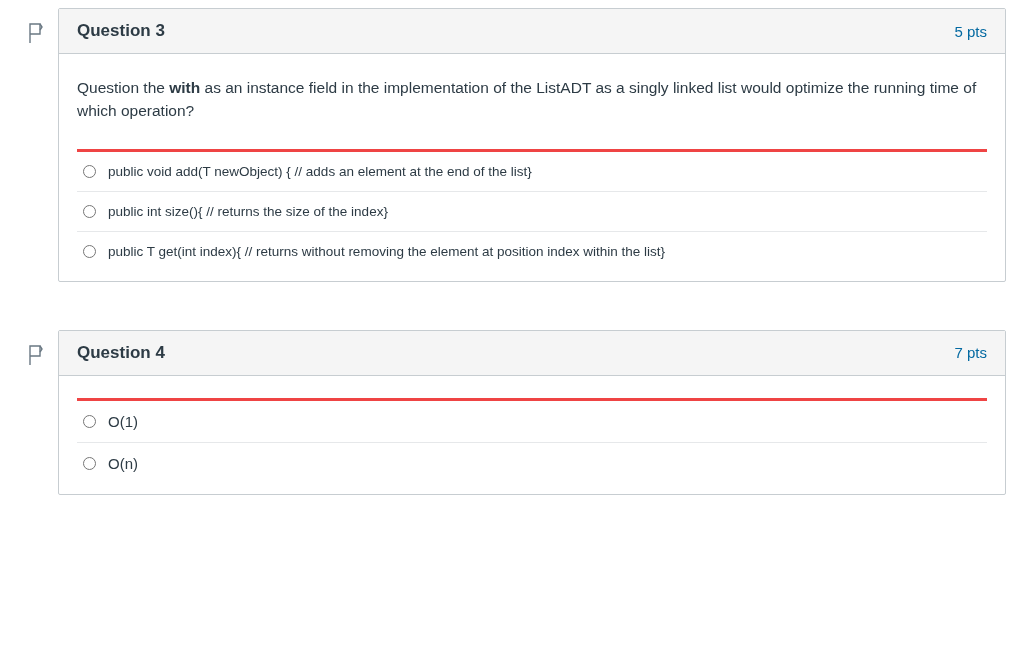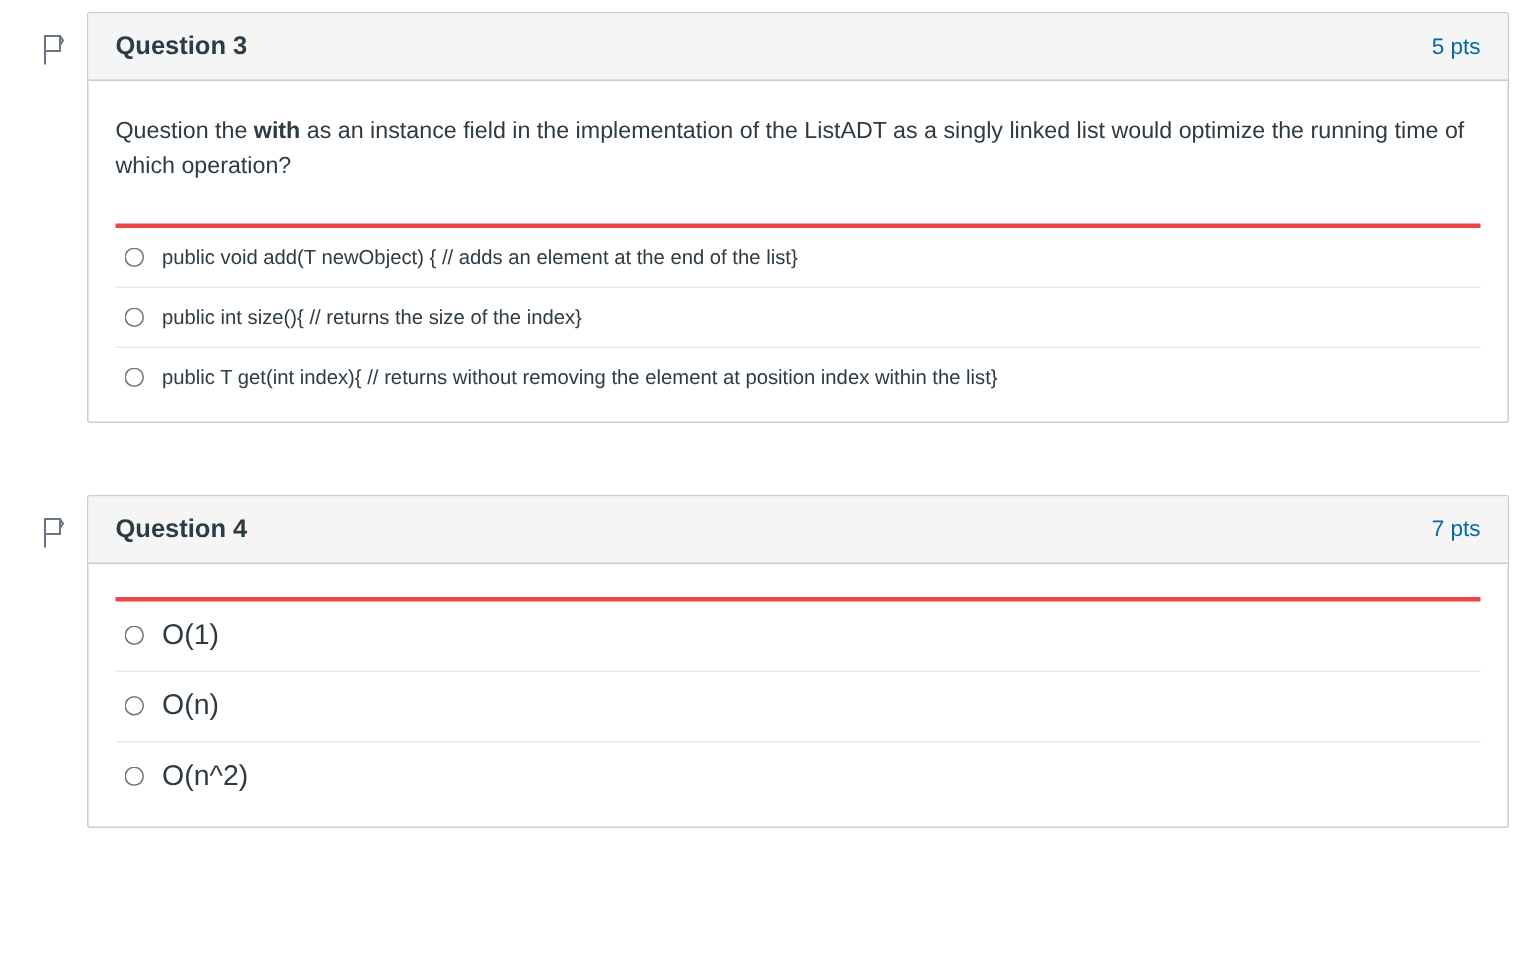--- a/index.html
+++ b/index.html
@@ -84,21 +84,21 @@
       width: 13px;
       height: 13px;
       flex-shrink: 0;
       accent-color: #6a7883;
     }
     .answers-small .answer-text {
       font-size: 13.5px;
       color: #2d3b45;
     }
     .answers-normal .answer-text {
-      font-size: 19px;
+      font-size: 15px;
       color: #2d3b45;
     }
     .container {
       max-width: 980px;
       margin-left: 40px;
     }
     .blank-line {
       display: inline-block;
       border-bottom: 1px solid #2d3b45;
       width: 110px;
@@ -161,22 +161,18 @@
       <div class="question-body">
         <div class="answers answers-normal">
           <label class="answer-row">
             <input type="radio" name="q4" class="answer-radio" style="">
             <span class="answer-text">O(1)</span>
           </label>
           <label class="answer-row">
             <input type="radio" name="q4" class="answer-radio" style="">
             <span class="answer-text">O(n)</span>
           </label>
-          <label class="answer-row">
-            <input type="radio" name="q4" class="answer-radio" style="">
-            <span class="answer-text">O(n^2)</span>
-          </label>
         </div>
       </div>
     </div>
   </div>
 
 </div>
 
 </body></html>

